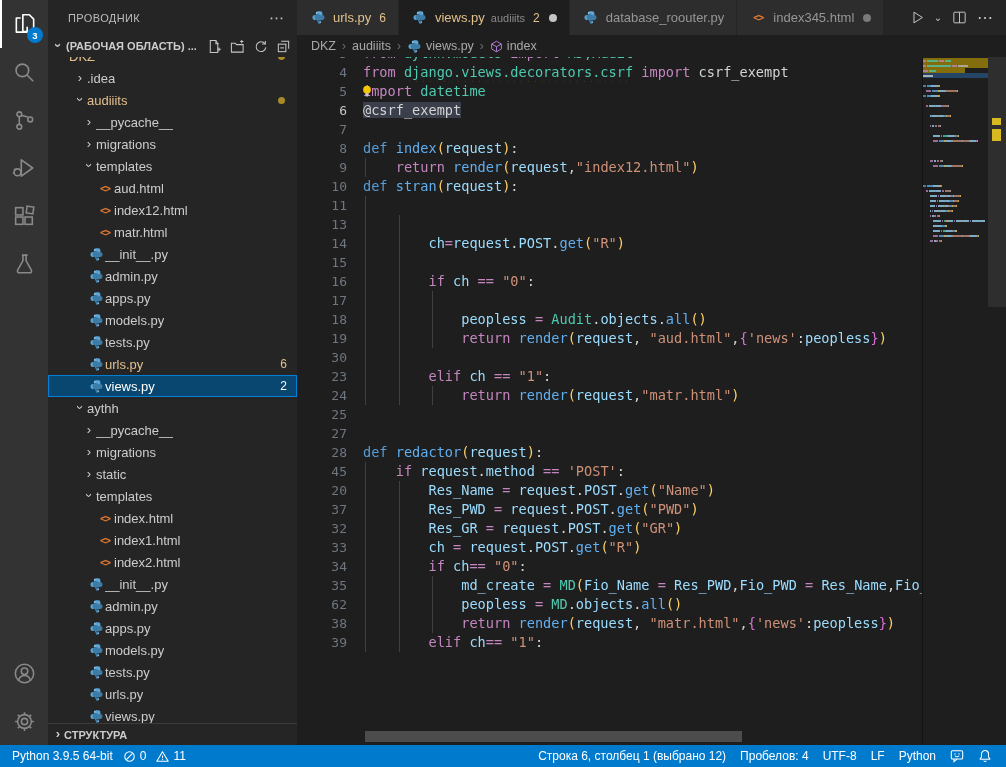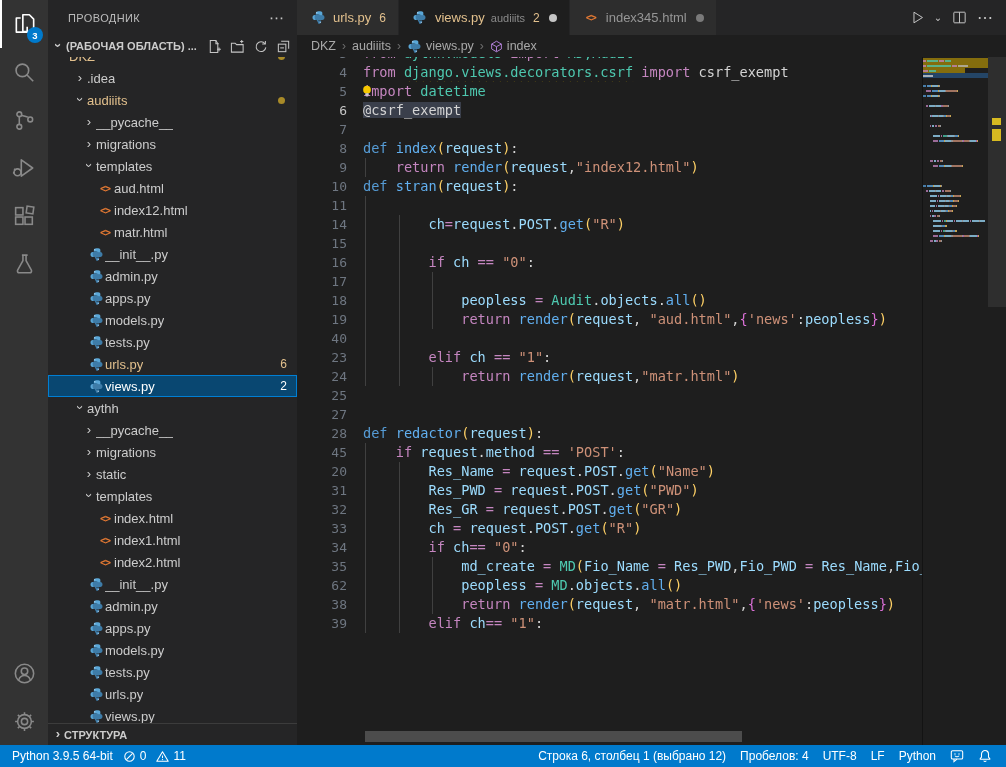--- a/index.html
+++ b/index.html
@@ -469,20 +469,31 @@
                 <circle cx="9.8" cy="13.1" r=".6" fill="#dfefff"></circle>
               </svg>
             </span>
             <span class="tab-label warn">views.py</span>
             <span class="tab-desc">audiiits</span>
             <span class="tab-badge">2</span>
             <span class="dirty-dot"></span>
           </div>
           <div class="tab">
             <span class="ticon">
+              <svg width="15" height="15" viewBox="0 0 16 16">
+                <path d="M7.9 1.2c-1.7 0-2.7.8-2.7 2v1.5h3v.6H3.9C2.6 5.3 1.6 6.3 1.6 8c0 1.6.9 2.7 2.2 2.7h1.3V9c0-1.2 1-2.1 2.2-2.1h2.9c1 0 1.9-.9 1.9-1.9V3.2c0-1.2-1-2-2.2-2z" fill="#5aa7d7"></path>
+                <path d="M8.1 14.8c1.7 0 2.7-.8 2.7-2v-1.5h-3v-.6h4.3c1.3 0 2.3-1 2.3-2.7 0-1.6-.9-2.7-2.2-2.7h-1.3V7c0-1.2-1-2.1-2.2-2.1H5.8c-1 0-1.9.9-1.9 1.9v1.8c0 1.2 1 2 2.2 2z" fill="#3e7ca8"></path>
+                <circle cx="6.2" cy="2.9" r=".6" fill="#dfefff"></circle>
+                <circle cx="9.8" cy="13.1" r=".6" fill="#dfefff"></circle>
+              </svg>
+            </span>
+            <span class="tab-label">database_roouter.py</span>
+          </div>
+          <div class="tab">
+            <span class="ticon">
               <span class="html-glyph">&lt;&gt;</span>
             </span>
             <span class="tab-label">index345.html</span>
             <span class="dirty-dot dim"></span>
           </div>
         </div>
       <div class="editor-actions">
         <span class="ea">
           <svg width="17" height="17" viewBox="0 0 24 24">
               <path d="M7 4.5l12 7.5-12 7.5z" stroke-linejoin="round"></path>
@@ -565,20 +576,24 @@
           </div>
           <div class="code-line">
             <span class="ln">10</span>
             <div class="line-content"><span class="tk tk-def">def</span><span class="tk tk-txt"> </span><span class="tk tk-fn">stran</span><span class="tk tk-brk">(</span><span class="tk tk-var">request</span><span class="tk tk-brk">)</span><span class="tk tk-txt">:</span></div>
           </div>
           <div class="code-line">
             <span class="ln">11</span>
             <div class="line-content"><span class="guide" style="left: 2px;"></span></div>
           </div>
           <div class="code-line">
+            <span class="ln">13</span>
+            <div class="line-content"><span class="guide" style="left: 2px;"></span><span class="guide" style="left: 35.72px;"></span></div>
+          </div>
+          <div class="code-line">
             <span class="ln">14</span>
             <div class="line-content"><span class="guide" style="left: 2px;"></span><span class="guide" style="left: 35.72px;"></span><span class="tk tk-txt">        </span><span class="tk tk-var">ch</span><span class="tk tk-kw">=</span><span class="tk tk-var">request</span><span class="tk tk-txt">.</span><span class="tk tk-var">POST</span><span class="tk tk-txt">.</span><span class="tk tk-fn">get</span><span class="tk tk-brk">(</span><span class="tk tk-str">"R"</span><span class="tk tk-brk">)</span></div>
           </div>
           <div class="code-line">
             <span class="ln">15</span>
             <div class="line-content"><span class="guide" style="left: 2px;"></span><span class="guide" style="left: 35.72px;"></span></div>
           </div>
           <div class="code-line">
             <span class="ln">16</span>
             <div class="line-content"><span class="guide" style="left: 2px;"></span><span class="guide" style="left: 35.72px;"></span><span class="tk tk-txt">        </span><span class="tk tk-kw">if</span><span class="tk tk-txt"> </span><span class="tk tk-var">ch</span><span class="tk tk-txt"> </span><span class="tk tk-kw">==</span><span class="tk tk-txt"> </span><span class="tk tk-str">"0"</span><span class="tk tk-txt">:</span></div>
@@ -589,21 +604,21 @@
           </div>
           <div class="code-line">
             <span class="ln">18</span>
             <div class="line-content"><span class="guide" style="left: 2px;"></span><span class="guide" style="left: 35.72px;"></span><span class="guide" style="left: 69.44px;"></span><span class="tk tk-txt">            </span><span class="tk tk-var">peopless</span><span class="tk tk-txt"> </span><span class="tk tk-kw">=</span><span class="tk tk-txt"> </span><span class="tk tk-cls">Audit</span><span class="tk tk-txt">.</span><span class="tk tk-var">objects</span><span class="tk tk-txt">.</span><span class="tk tk-fn">all</span><span class="tk tk-brk">()</span></div>
           </div>
           <div class="code-line">
             <span class="ln">19</span>
             <div class="line-content"><span class="guide" style="left: 2px;"></span><span class="guide" style="left: 35.72px;"></span><span class="guide" style="left: 69.44px;"></span><span class="tk tk-txt">            </span><span class="tk tk-kw">return</span><span class="tk tk-txt"> </span><span class="tk tk-fn">render</span><span class="tk tk-brk">(</span><span class="tk tk-var">request</span><span class="tk tk-txt">, </span><span class="tk tk-str">"aud.html"</span><span class="tk tk-txt">,</span><span class="tk tk-brc">{</span><span class="tk tk-str">'news'</span><span class="tk tk-txt">:</span><span class="tk tk-var">peopless</span><span class="tk tk-brc">}</span><span class="tk tk-brk">)</span></div>
           </div>
           <div class="code-line">
-            <span class="ln">40</span>
+            <span class="ln">30</span>
             <div class="line-content"><span class="guide" style="left: 2px;"></span><span class="guide" style="left: 35.72px;"></span></div>
           </div>
           <div class="code-line">
             <span class="ln">23</span>
             <div class="line-content"><span class="guide" style="left: 2px;"></span><span class="guide" style="left: 35.72px;"></span><span class="tk tk-txt">        </span><span class="tk tk-kw">elif</span><span class="tk tk-txt"> </span><span class="tk tk-var">ch</span><span class="tk tk-txt"> </span><span class="tk tk-kw">==</span><span class="tk tk-txt"> </span><span class="tk tk-str">"1"</span><span class="tk tk-txt">:</span></div>
           </div>
           <div class="code-line">
             <span class="ln">24</span>
             <div class="line-content"><span class="guide" style="left: 2px;"></span><span class="guide" style="left: 35.72px;"></span><span class="guide" style="left: 69.44px;"></span><span class="tk tk-txt">            </span><span class="tk tk-kw">return</span><span class="tk tk-txt"> </span><span class="tk tk-fn">render</span><span class="tk tk-brk">(</span><span class="tk tk-var">request</span><span class="tk tk-txt">,</span><span class="tk tk-str">"matr.html"</span><span class="tk tk-brk">)</span></div>
           </div>
@@ -621,21 +636,21 @@
           </div>
           <div class="code-line">
             <span class="ln">45</span>
             <div class="line-content"><span class="guide" style="left: 2px;"></span><span class="tk tk-txt">    </span><span class="tk tk-kw">if</span><span class="tk tk-txt"> </span><span class="tk tk-var">request</span><span class="tk tk-txt">.</span><span class="tk tk-var">method</span><span class="tk tk-txt"> </span><span class="tk tk-kw">==</span><span class="tk tk-txt"> </span><span class="tk tk-str">'POST'</span><span class="tk tk-txt">:</span></div>
           </div>
           <div class="code-line">
             <span class="ln">20</span>
             <div class="line-content"><span class="guide" style="left: 2px;"></span><span class="guide" style="left: 35.72px;"></span><span class="tk tk-txt">        </span><span class="tk tk-var">Res_Name</span><span class="tk tk-txt"> </span><span class="tk tk-kw">=</span><span class="tk tk-txt"> </span><span class="tk tk-var">request</span><span class="tk tk-txt">.</span><span class="tk tk-var">POST</span><span class="tk tk-txt">.</span><span class="tk tk-fn">get</span><span class="tk tk-brk">(</span><span class="tk tk-str">"Name"</span><span class="tk tk-brk">)</span></div>
           </div>
           <div class="code-line">
-            <span class="ln">31</span>
+            <span class="ln">37</span>
             <div class="line-content"><span class="guide" style="left: 2px;"></span><span class="guide" style="left: 35.72px;"></span><span class="tk tk-txt">        </span><span class="tk tk-var">Res_PWD</span><span class="tk tk-txt"> </span><span class="tk tk-kw">=</span><span class="tk tk-txt"> </span><span class="tk tk-var">request</span><span class="tk tk-txt">.</span><span class="tk tk-var">POST</span><span class="tk tk-txt">.</span><span class="tk tk-fn">get</span><span class="tk tk-brk">(</span><span class="tk tk-str">"PWD"</span><span class="tk tk-brk">)</span></div>
           </div>
           <div class="code-line">
             <span class="ln">32</span>
             <div class="line-content"><span class="guide" style="left: 2px;"></span><span class="guide" style="left: 35.72px;"></span><span class="tk tk-txt">        </span><span class="tk tk-var">Res_GR</span><span class="tk tk-txt"> </span><span class="tk tk-kw">=</span><span class="tk tk-txt"> </span><span class="tk tk-var">request</span><span class="tk tk-txt">.</span><span class="tk tk-var">POST</span><span class="tk tk-txt">.</span><span class="tk tk-fn">get</span><span class="tk tk-brk">(</span><span class="tk tk-str">"GR"</span><span class="tk tk-brk">)</span></div>
           </div>
           <div class="code-line">
             <span class="ln">33</span>
             <div class="line-content"><span class="guide" style="left: 2px;"></span><span class="guide" style="left: 35.72px;"></span><span class="tk tk-txt">        </span><span class="tk tk-var">ch</span><span class="tk tk-txt"> </span><span class="tk tk-kw">=</span><span class="tk tk-txt"> </span><span class="tk tk-var">request</span><span class="tk tk-txt">.</span><span class="tk tk-var">POST</span><span class="tk tk-txt">.</span><span class="tk tk-fn">get</span><span class="tk tk-brk">(</span><span class="tk tk-str">"R"</span><span class="tk tk-brk">)</span></div>
           </div>

